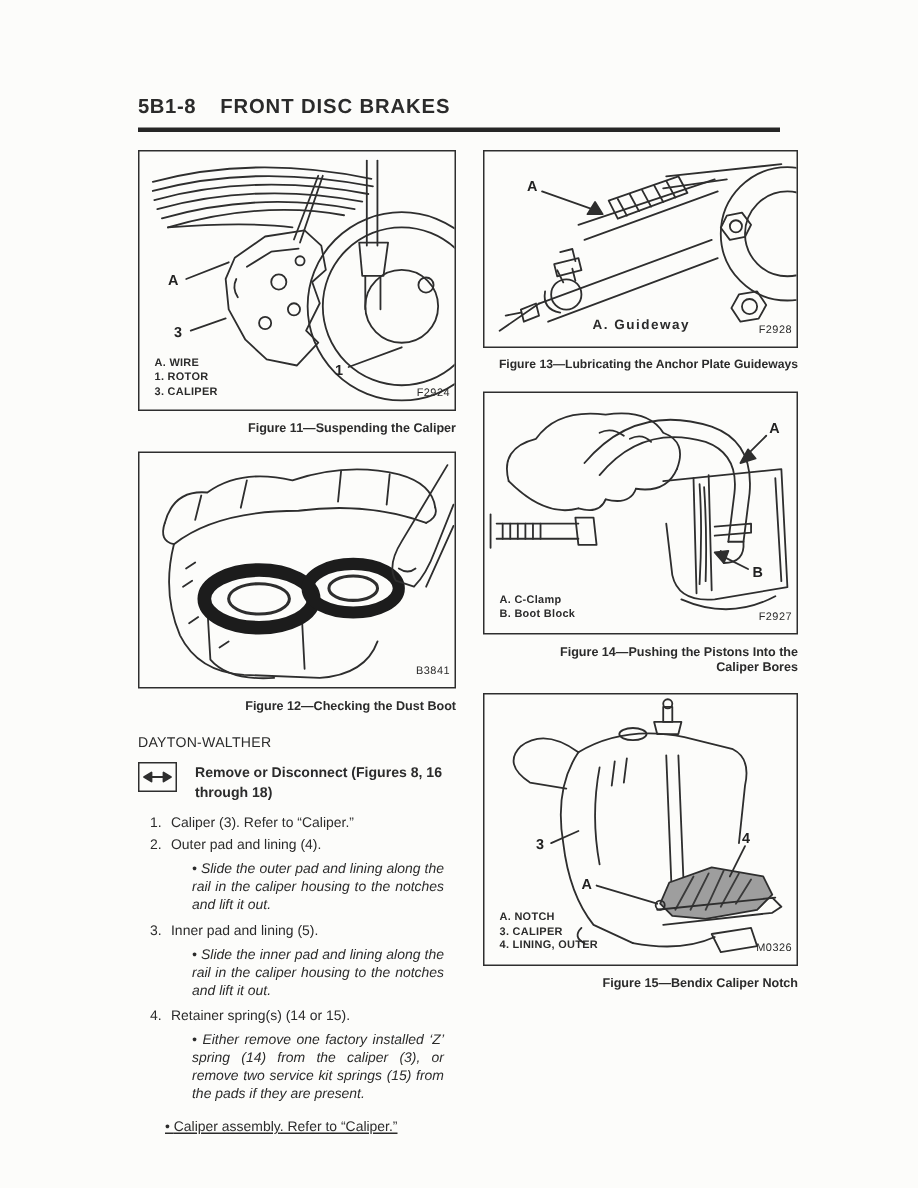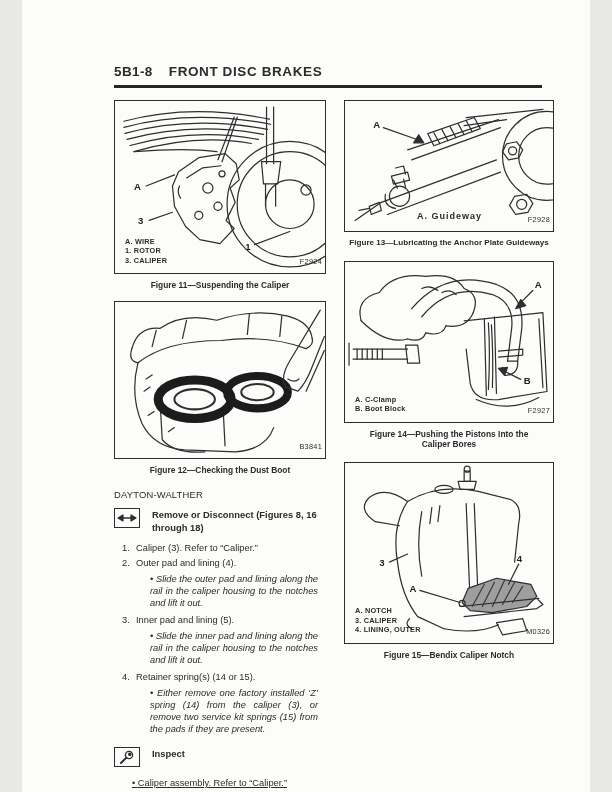--- a/index.html
+++ b/index.html
@@ -1,19 +1,19 @@
 <!DOCTYPE html>
 <html><head>
 <meta charset="utf-8">
 <style>
   * { margin:0; padding:0; box-sizing:border-box; }
   html,body { background:#e8e8e6; }
   .page {
     position:relative;
-    width:568px; height:792px;
+    width:612px; height:792px;
     margin:0 auto;
     background:#fcfcfa;
     color:#2b2b2b;
     font-family:"Liberation Sans", sans-serif;
     overflow:hidden;
     padding-left:32px;
   }
   
   .hdr {
     position:absolute; left:92px; top:62px; width:428px;
@@ -44,21 +44,21 @@
     font-size:7.3px; font-weight:bold; line-height:9.5px; letter-spacing:.2px;
   }
   .fig-code {
     position:absolute; right:3px; bottom:7px;
     font-size:7.3px; font-weight:normal; letter-spacing:.3px;
   }
   .fig-label-inline {
     position:absolute; font-size:9px; font-weight:bold; letter-spacing:1px;
   }
   .caption {
-    text-align:center; font-size:8.4px; font-weight:bold;
+    text-align:right; font-size:8.4px; font-weight:bold;
     margin-top:6px; white-space:nowrap; line-height:10.5px;
   }
   .caption.wrap2 { white-space:normal; }
 
   
   .sect-head { font-size:9.4px; font-weight:normal; margin:14px 0 8px 0; letter-spacing:.2px; }
   .op-row { display:flex; align-items:flex-start; margin:4px 0 8px 0; }
   .op-icon {
     flex:0 0 auto;
     width:26px; height:20px; border:1.6px solid #2e2e2e;
@@ -196,30 +196,20 @@
         <span class="txt">Inner pad and lining (5).</span>
       </div>
       <div class="sub-bullet">Slide the inner pad and lining along the rail in the caliper housing to the notches and lift it out.</div>
       <div class="step">
         <span class="num">4.</span>
         <span class="txt">Retainer spring(s) (14 or 15).</span>
       </div>
       <div class="sub-bullet">Either remove one factory installed ‘Z’ spring (14) from the caliper (3), or remove two service kit springs (15) from the pads if they are present.</div>
     </div>
 
-    <div class="op-row mt12">
-      <span class="op-icon">
-        <svg viewBox="0 0 20 14">
-          <circle cx="12" cy="5" r="3.6" style="stroke-width:1.3"></circle>
-          <circle cx="12.8" cy="4.2" r="1.2" style="fill:#2e2e2e"></circle>
-          <path d="M9.4 7.6 L4 13" style="stroke-width:2"></path>
-        </svg>
-      </span>
-      <div class="op-label">Inspect</div>
-    </div>
     <div class="insp-bullet">Caliper assembly. Refer to “Caliper.”</div>
 
   </div>
 
   <div class="col-right">
 
     <div class="figbox" style="height:132px">
       <svg viewBox="0 0 206 128">
 
         <circle cx="200" cy="54" r="44"></circle>

